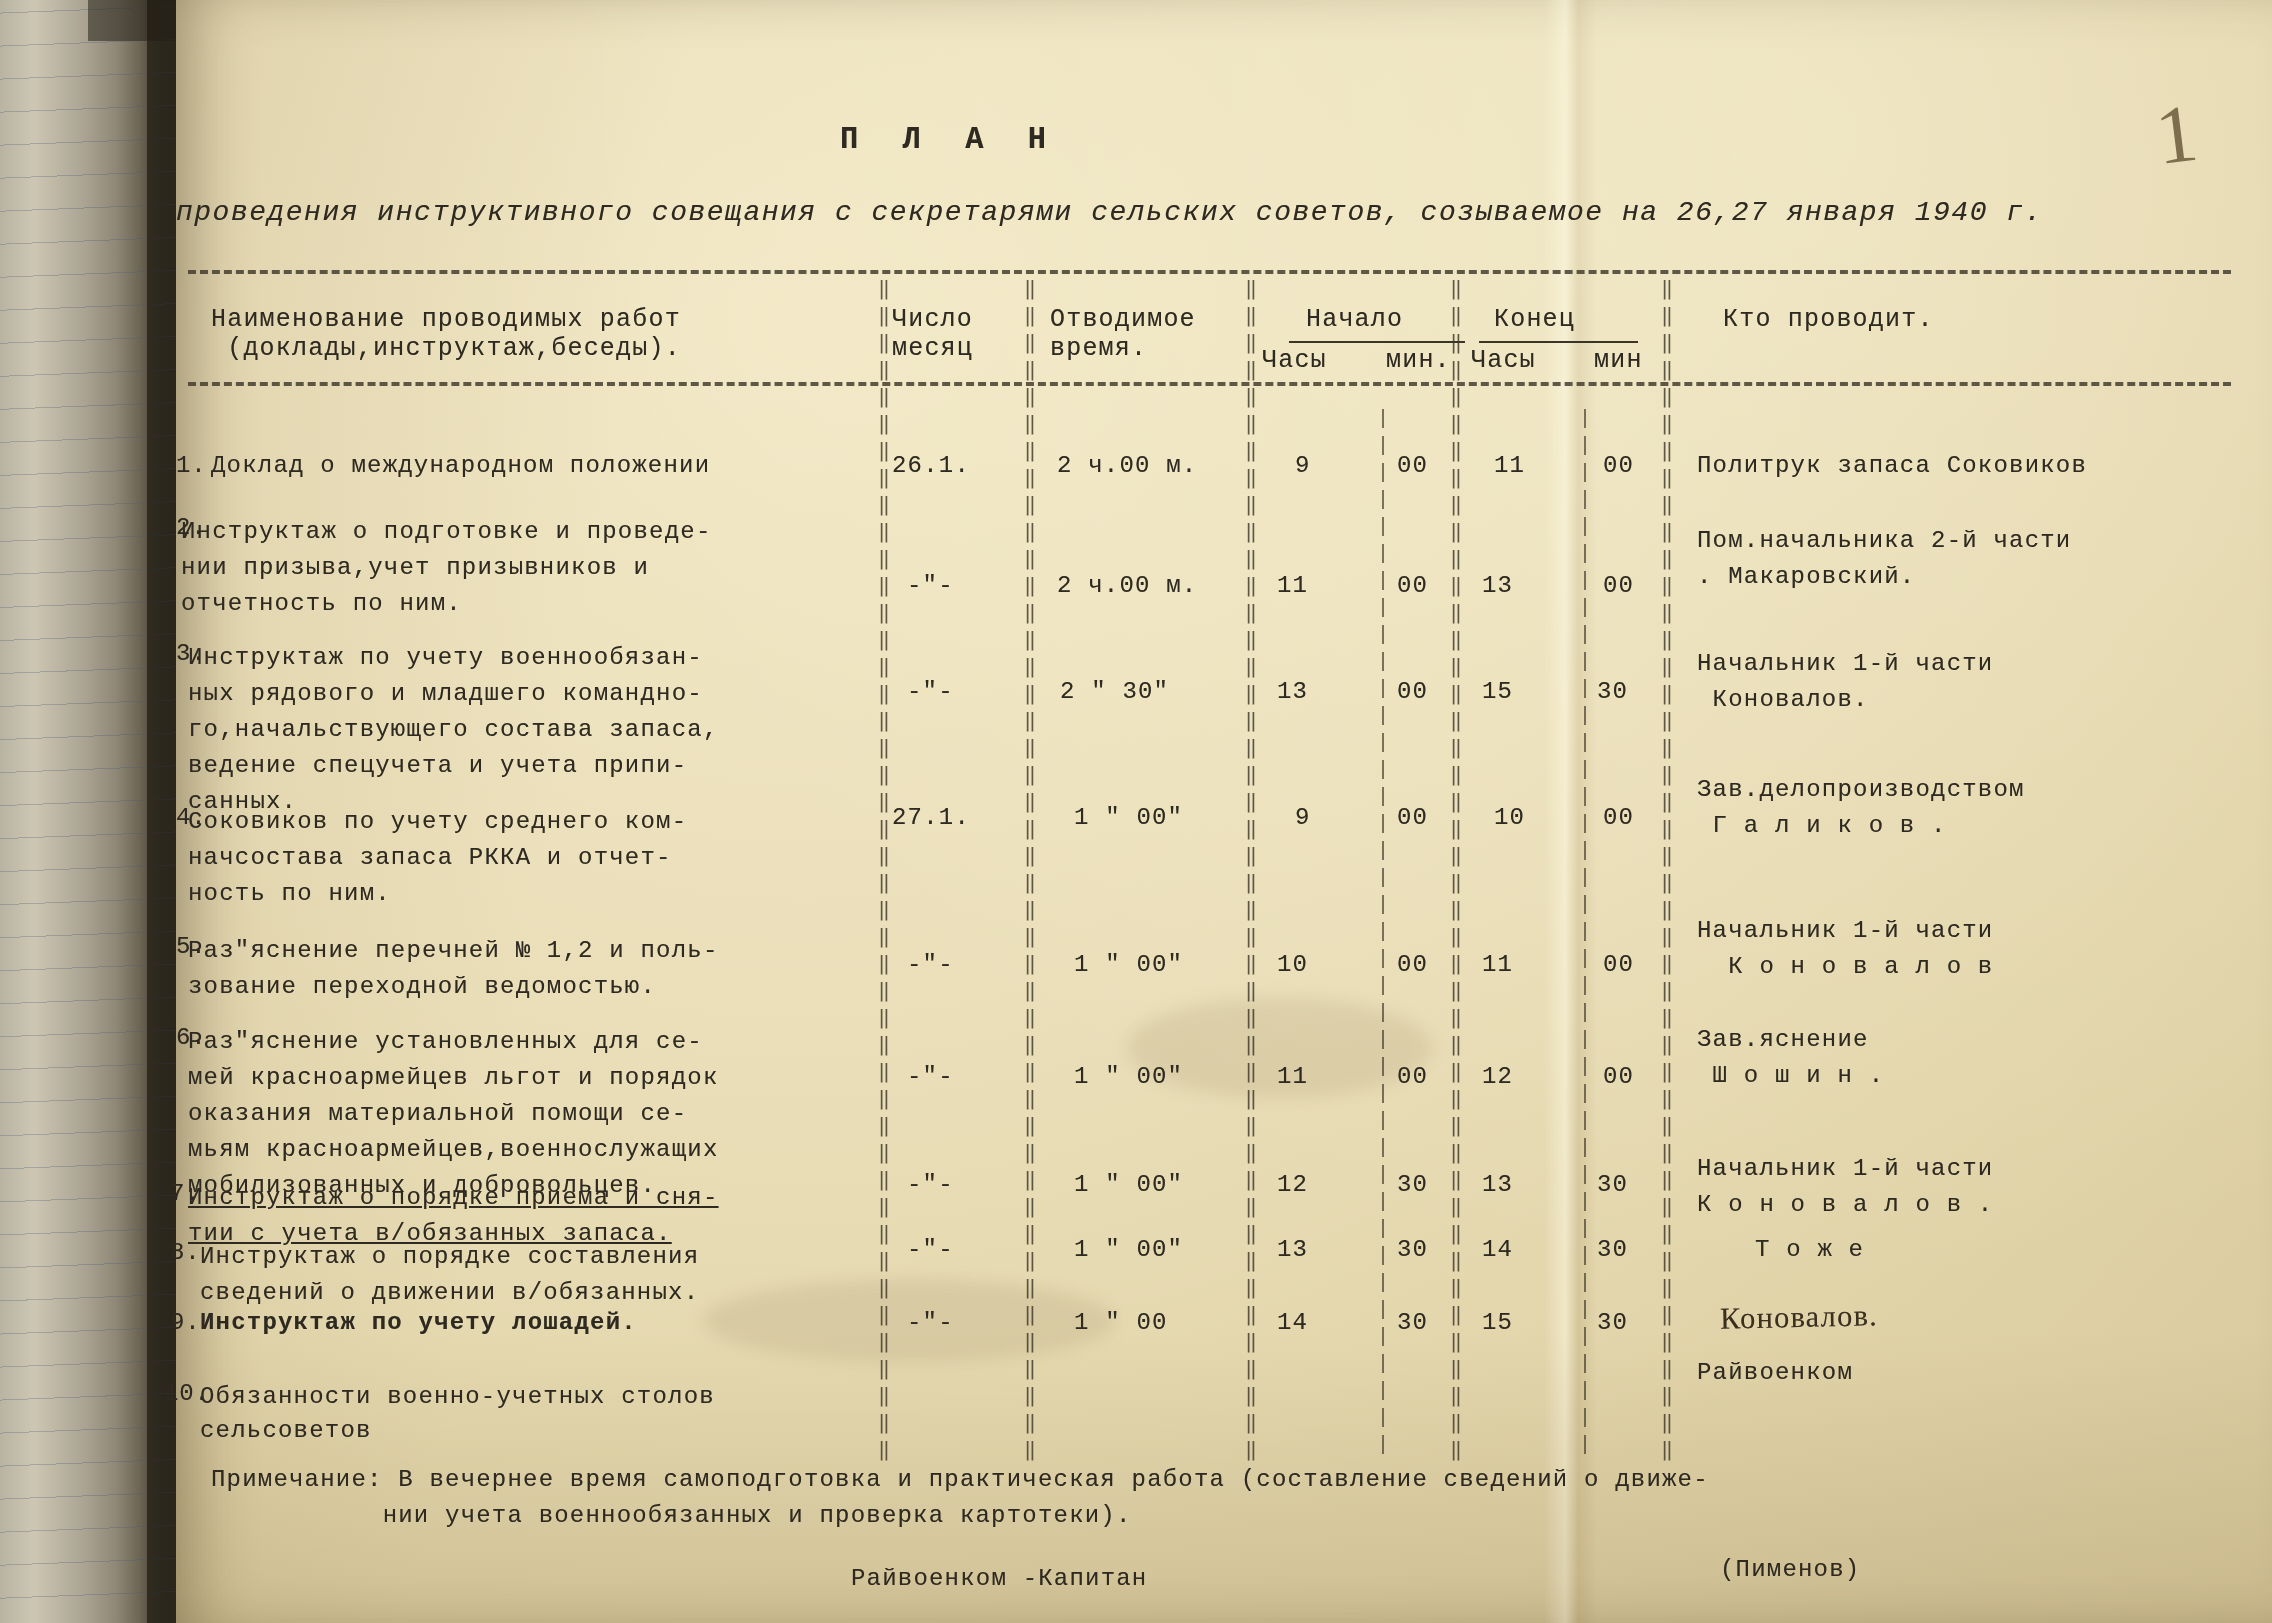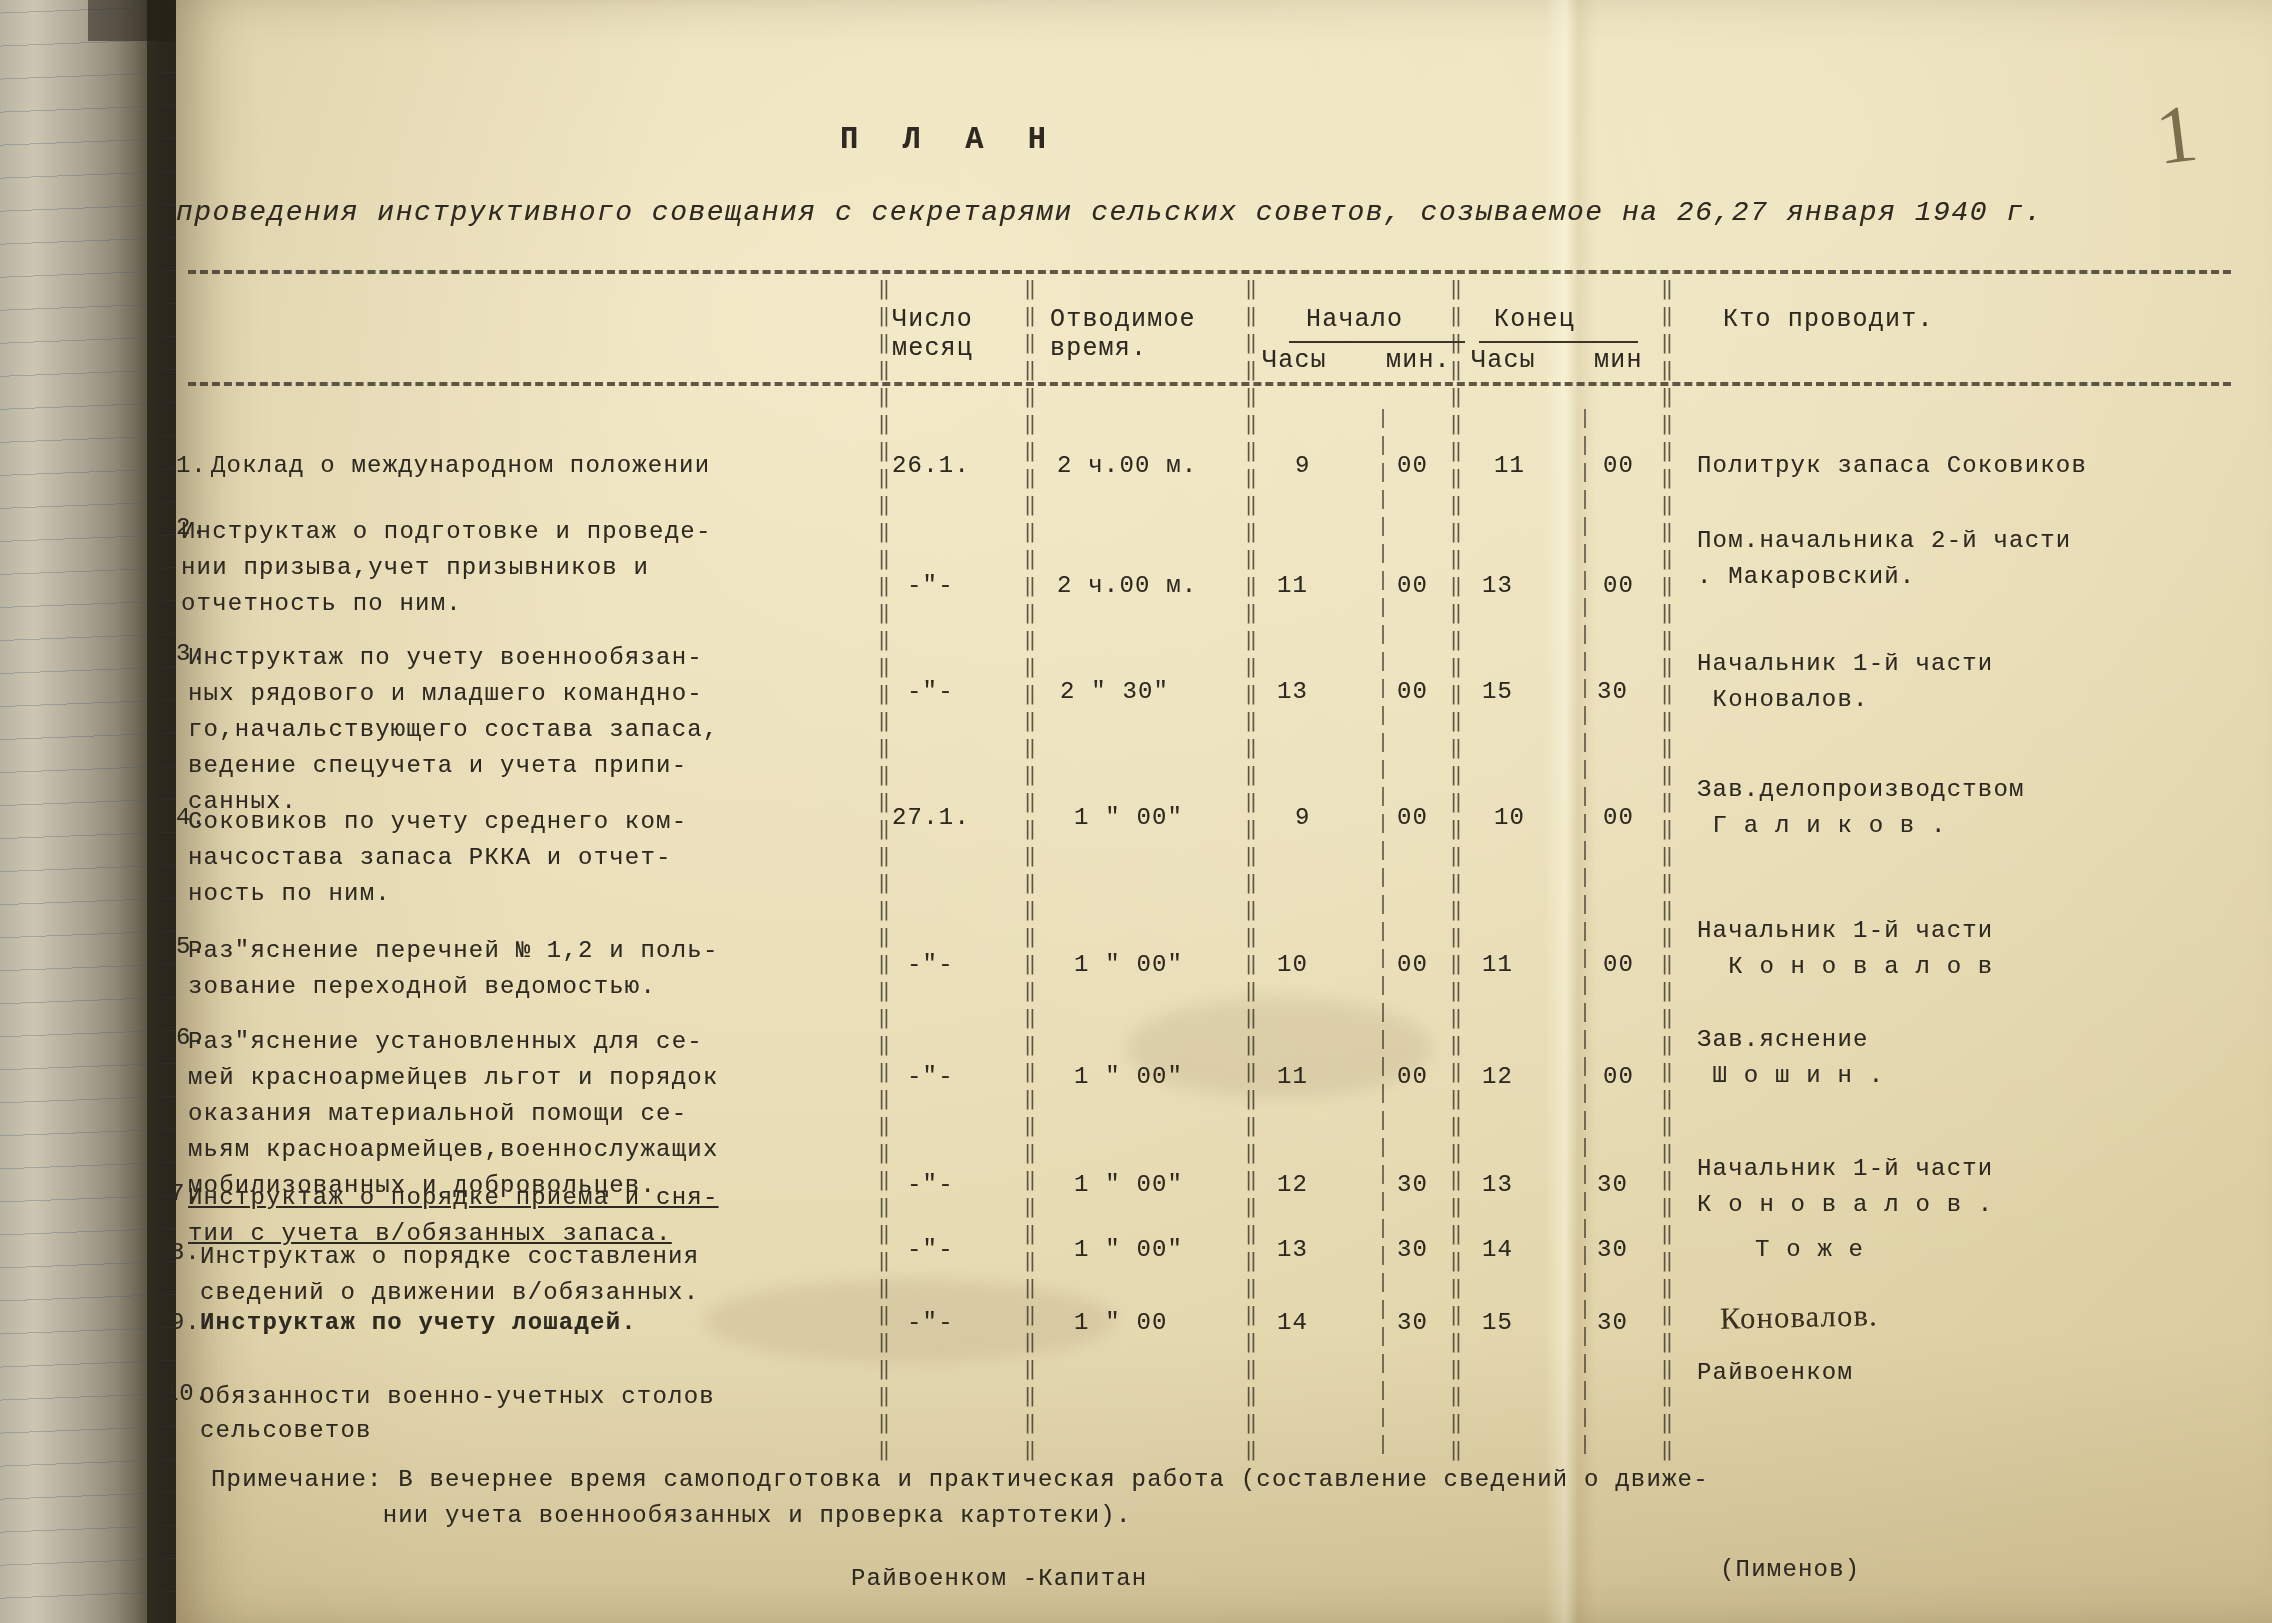--- a/index.html
+++ b/index.html
@@ -470,20 +470,22 @@
 ‖
 ‖
 ‖
 ‖
 ‖
 ‖
 ‖
 ‖
 ‖</div>
 
+  <div class="typed hdr" style="left:211px; top:305px;">Наименование проводимых работ
+ (доклады,инструктаж,беседы).</div>
   <div class="typed hdr" style="left:892px; top:305px;">Число
 месяц</div>
   <div class="typed hdr" style="left:1050px; top:305px;">Отводимое
 время.</div>
   <div class="typed hdr" style="left:1306px; top:305px;">Начало</div>
   <div class="typed hdr" style="left:1494px; top:305px;">Конец</div>
   <div class="typed hdr" style="left:1262px; top:346px;">Часы</div>
   <div class="typed hdr" style="left:1386px; top:346px;">мин.</div>
   <div class="typed hdr" style="left:1471px; top:346px;">Часы</div>
   <div class="typed hdr" style="left:1594px; top:346px;">мин</div>

